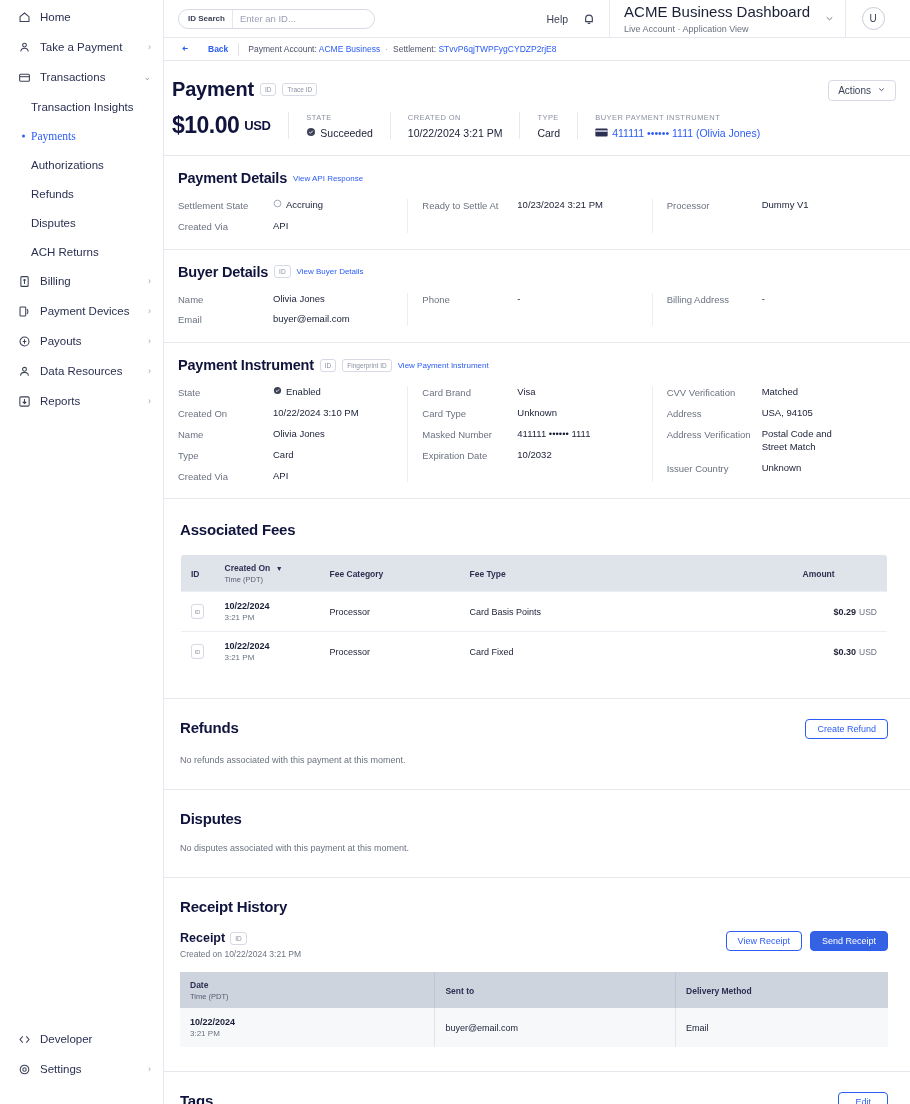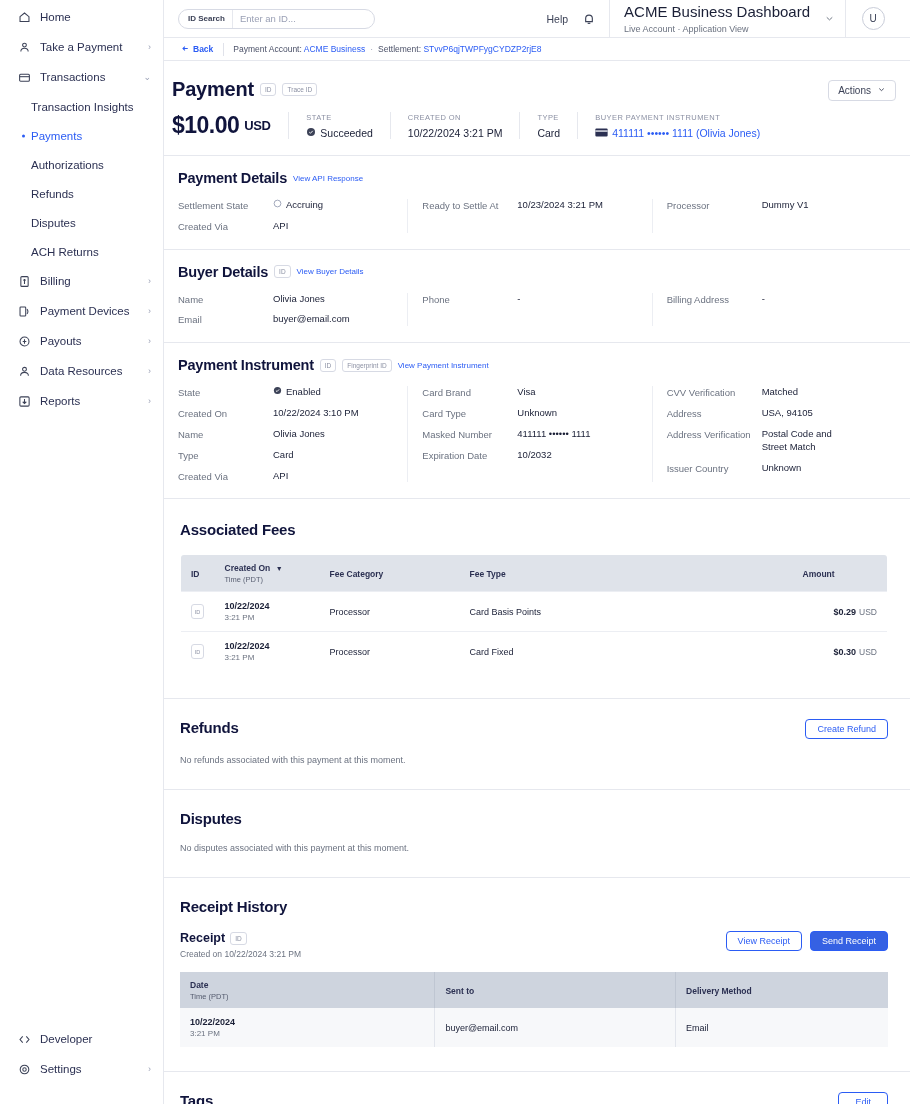--- a/index.html
+++ b/index.html
@@ -36,21 +36,21 @@
   }
   .nav-item .ic { width: 15px; min-width: 15px; margin-right: 8px; display:flex; align-items:center; justify-content:center; }
   .nav-item .lbl { flex: 1; white-space: nowrap; }
   .nav-item .chev { color: #9aa0b5; font-size: 9px; line-height: 1; }
   .sub-item {
     display: flex; align-items: center;
     height: 21px; margin-bottom: 8px;
     padding-left: 31px; font-size: 11.5px; color: #2b3052; cursor: pointer;
     position: relative;
   }
-  .sub-item.active { color: #2b5cf4; }
+  .sub-item.active { color: #2b5cf4; font-family: Liberation Serif, serif; }
   .sub-item.active::before {
     content: ""; position: absolute; left: 22px; top: 50%;
     width: 3px; height: 3px; background: #2b5cf4; border-radius: 50%;
     transform: translateY(-50%);
   }
   .nav-bottom { padding-bottom: 16px; }
 
   
   .main { flex: 1; height: 1104px; overflow: hidden; background: #fff; display: flex; flex-direction: column; }
 
@@ -92,21 +92,21 @@
     width: 23px; height: 23px; border-radius: 50%;
     border: 1px solid #c9cdd9; display: flex; align-items: center; justify-content: center;
     font-size: 10px; color: #3c4257; cursor: pointer;
   }
 
   .breadcrumb {
     height: 23px; min-height: 23px; display: flex; align-items: center;
     padding-left: 7px; font-size: 8.5px; color: #4b5168;
     background: #fff; border-bottom: 1px solid #e6e8ee;
   }
-  .back-btn { display: flex; align-items: center; gap: 3px; color: #2b5cf4; font-weight: 600; cursor: pointer; padding: 0 10px; }
+  .back-btn { display: flex; align-items: center; gap: 18px; color: #2b5cf4; font-weight: 600; cursor: pointer; padding: 0 10px; }
   .bc-div { width: 1px; height: 13px; background: #e0e2ea; margin: 0 9px 0 0; }
   .bc-seg { white-space: nowrap; }
   .bc-link { color: #2b5cf4; cursor: pointer; }
   .bc-dot { margin: 0 5px; color: #9aa0b5; }
 
   .scroll { flex: 1; overflow: hidden; }
 
   
   .pay-head { display: flex; align-items: flex-start; padding: 17px 14px 16px 8px; border-bottom: 1px solid #e6e8ee; }
   .pay-left { flex: 1; }

